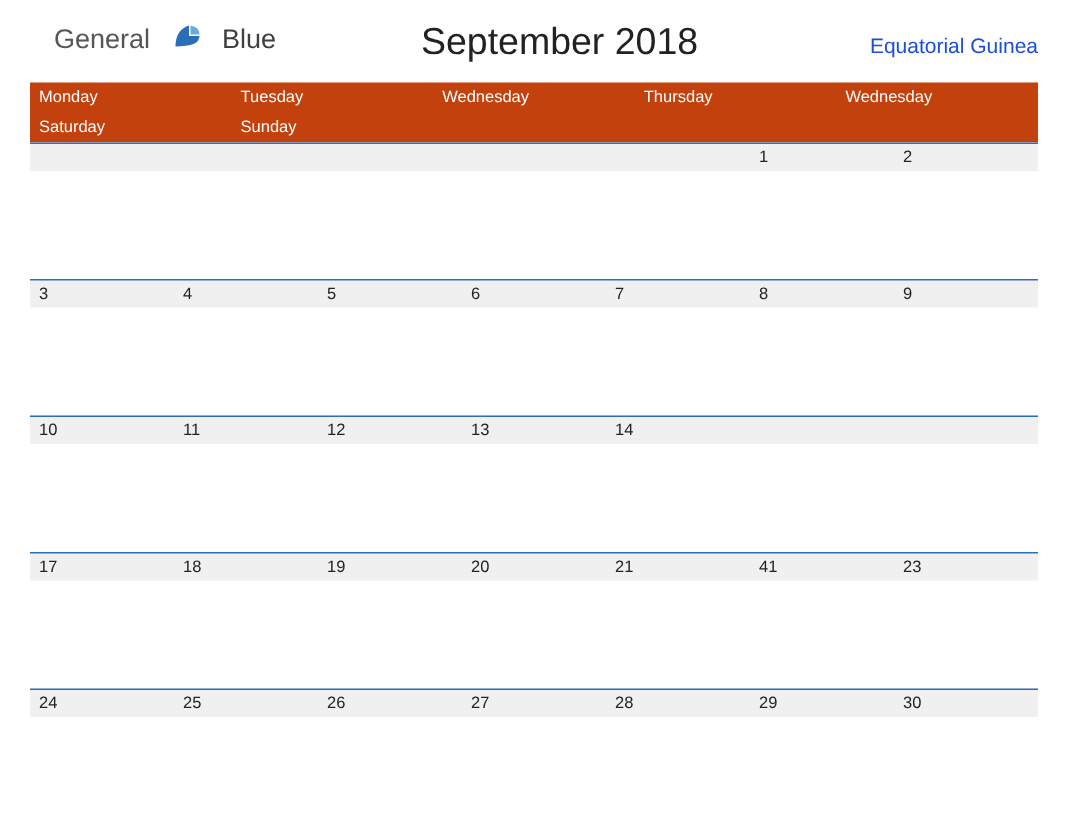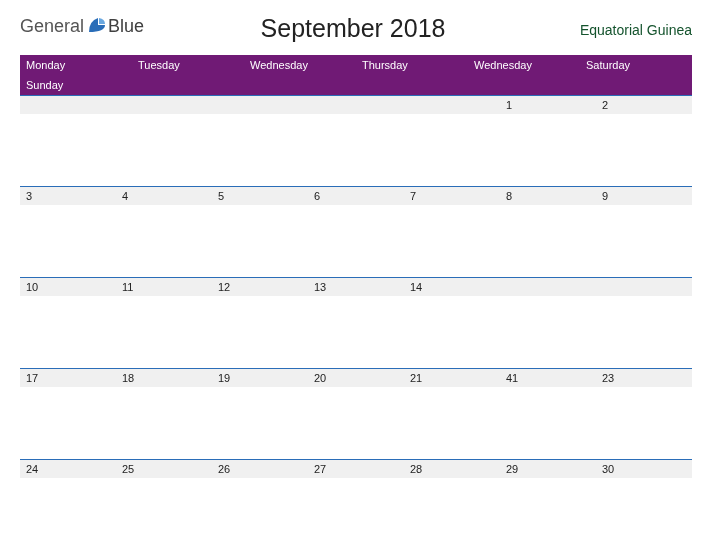--- a/index.html
+++ b/index.html
@@ -15,23 +15,24 @@
       padding: 12px 20px;
     }
     .header {
       display: flex;
       align-items: flex-start;
       justify-content: space-between;
       margin-bottom: 12px;
     }
     .logo {
       display: flex;
-      align-items: flex-end;
-      gap: 2px;
+      align-items: flex-start;
+      gap: 14px;
       padding-top: 4px;
+      margin-left: 16px;
     }
     .logo-text-general {
       font-size: 18px;
       color: #555;
       font-weight: 400;
     }
     .logo-text-blue {
       font-size: 18px;
       color: #404040;
       font-weight: 400;
@@ -43,32 +44,32 @@
     .title {
       font-size: 25px;
       color: #222;
       font-weight: 400;
       text-align: center;
       flex: 1;
       padding-top: 2px;
     }
     .region {
       font-size: 14px;
-      color: #14532d;
+      color: #1d4ed8;
       padding-top: 10px;
       text-align: right;
       min-width: 130px;
     }
     .calendar {
       width: 100%;
     }
     .weekday-header {
       display: grid;
-      grid-template-columns: repeat(6, 1fr);
-      background: #701a75;
+      grid-template-columns: repeat(5, 1fr);
+      background: #c2410c;
     }
     .weekday-cell {
       font-size: 11px;
       color: #ffffff;
       padding: 4px 6px;
       text-align: left;
     }
     .date-band {
       display: grid;
       grid-template-columns: repeat(7, 1fr);

